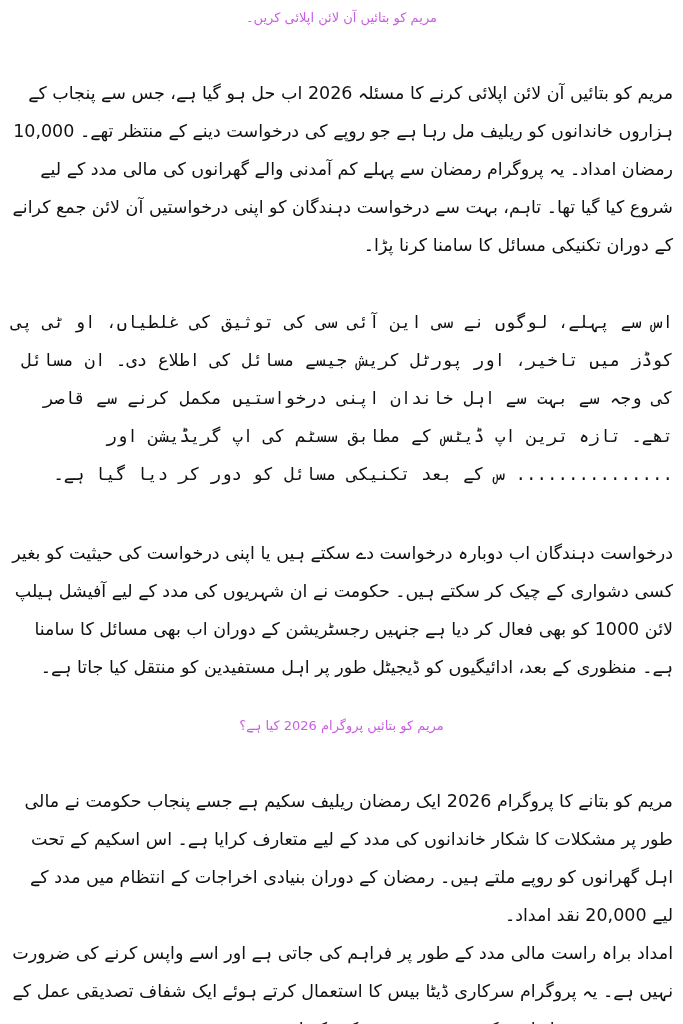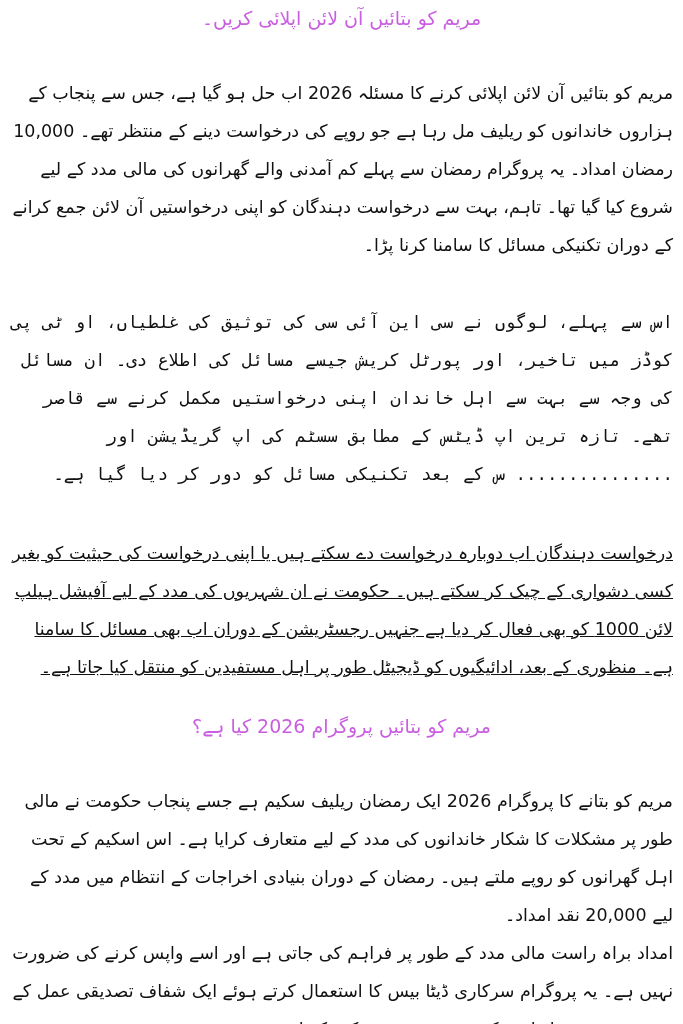--- a/index.html
+++ b/index.html
@@ -16,35 +16,35 @@
     }
     .page {
       direction: rtl;
       padding: 0 10px;
       box-sizing: border-box;
       width: 683px;
     }
     .heading {
       text-align: center;
       color: #c95ee0;
-      font-size: 19px;
+      font-size: 13px;
       line-height: 24px;
       margin: 0;
       font-weight: normal;
     }
     .heading.h1 { padding-top: 6px; }
     .heading.h2 { margin-top: 28px; }
     .para {
       font-size: 17.5px;
       line-height: 38px;
       margin: 0;
     }
     .para.p1 { margin-top: 44px; }
     .para.p2 { margin-top: 40px; font-family: Liberation Mono, monospace; }
-    .para.p3 { margin-top: 40px; text-decoration: underline; }
+    .para.p3 { margin-top: 40px; }
     .para.p4 { margin-top: 44px; }
     .para.tight { margin-top: 0; }
   </style>
 </head>
 <body>
 
 <div class="page">
   <h2 class="heading h1">مریم کو بتائیں آن لائن اپلائی کریں۔</h2>
 
   <p class="para p1">مریم کو بتائیں آن لائن اپلائی کرنے کا مسئلہ 2026 اب حل ہو گیا ہے، جس سے پنجاب کے ہزاروں خاندانوں کو ریلیف مل رہا ہے جو روپے کی درخواست دینے کے منتظر تھے۔ 10,000 رمضان امداد۔ یہ پروگرام رمضان سے پہلے کم آمدنی والے گھرانوں کی مالی مدد کے لیے شروع کیا گیا تھا۔ تاہم، بہت سے درخواست دہندگان کو اپنی درخواستیں آن لائن جمع کرانے کے دوران تکنیکی مسائل کا سامنا کرنا پڑا۔</p>

